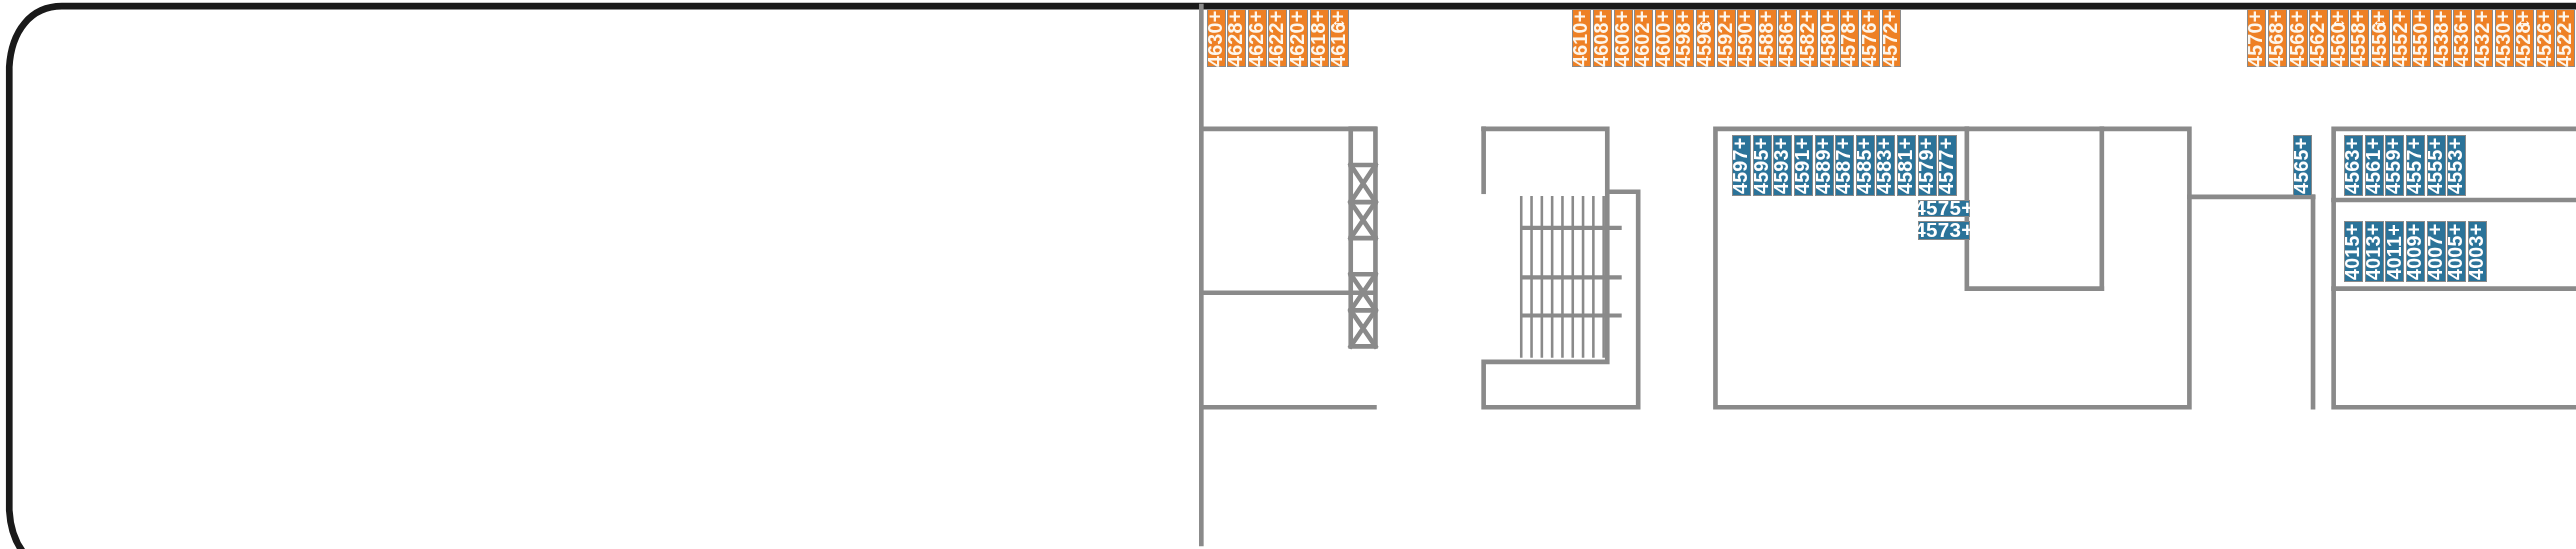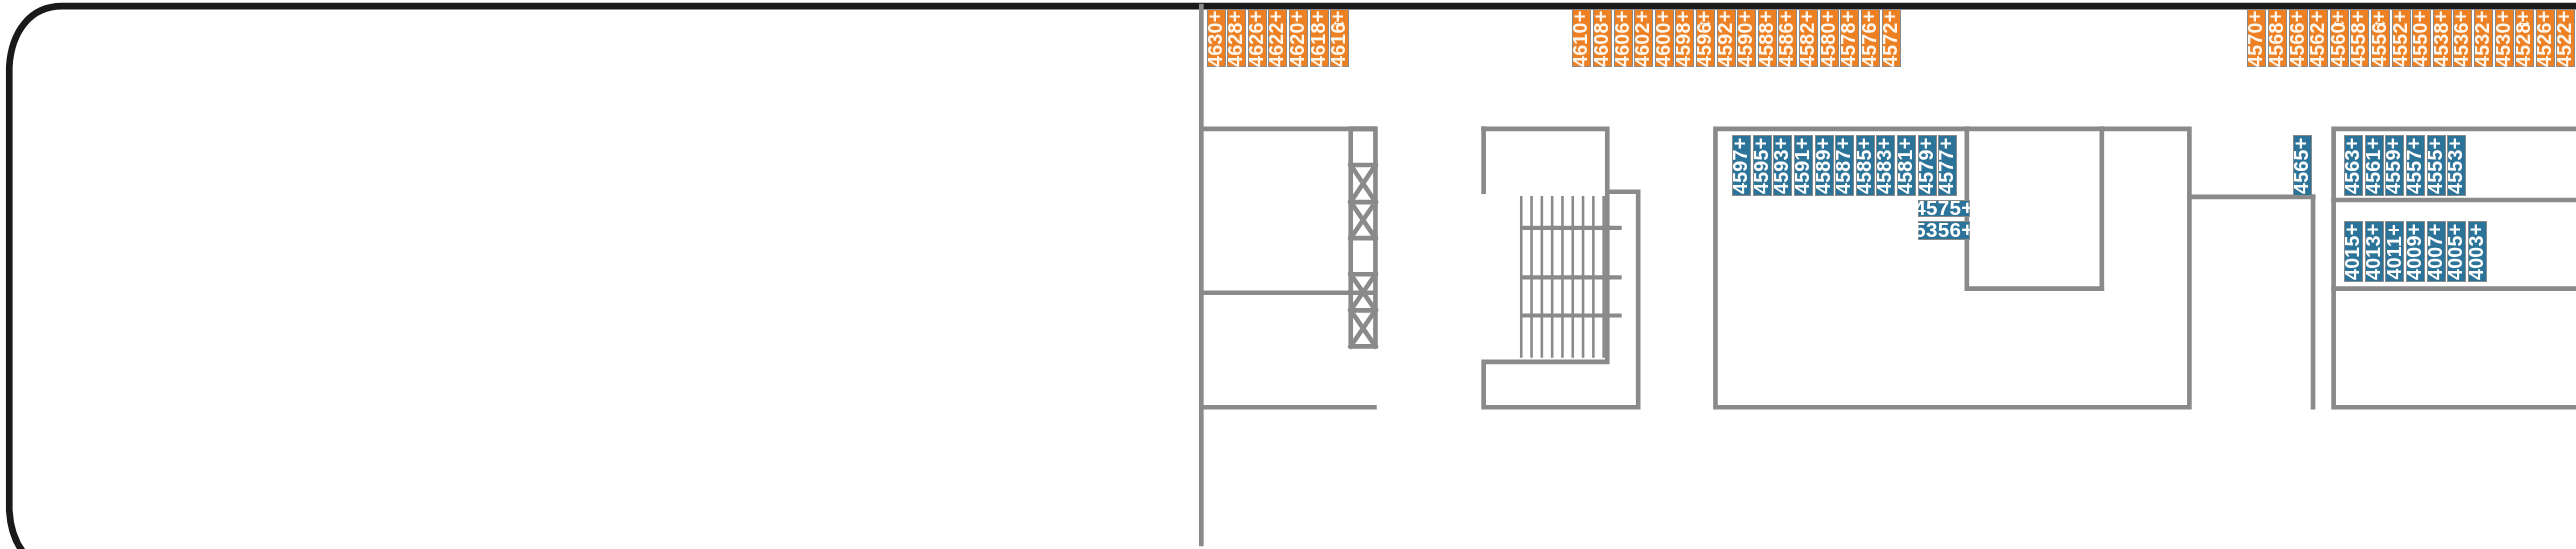--- a/index.html
+++ b/index.html
@@ -292,21 +292,21 @@
       <div class="cab ib" style="left: 1918px; top: 135px; width: 18.5px; height: 61px;">
         <span class="lbl">4579+</span>
       </div>
       <div class="cab ib" style="left: 1938px; top: 135px; width: 18.5px; height: 61px;">
         <span class="lbl">4577+</span>
       </div>
       <div class="cab ib horiz" style="left: 1918px; top: 200px; width: 52px; height: 17px;">
         <span class="lbl">4575+</span>
       </div>
       <div class="cab ib horiz" style="left: 1918px; top: 221px; width: 52px; height: 18.5px;">
-        <span class="lbl">5356+</span>
+        <span class="lbl">4573+</span>
       </div>
       <div class="cab ib" style="left: 2293px; top: 135px; width: 18.5px; height: 61px;">
         <span class="lbl">4565+</span>
       </div>
       <div class="cab ib" style="left: 2344px; top: 135px; width: 18.5px; height: 61px;">
         <span class="lbl">4563+</span>
       </div>
       <div class="cab ib" style="left: 2365px; top: 135px; width: 18.5px; height: 61px;">
         <span class="lbl">4561+</span>
       </div>

